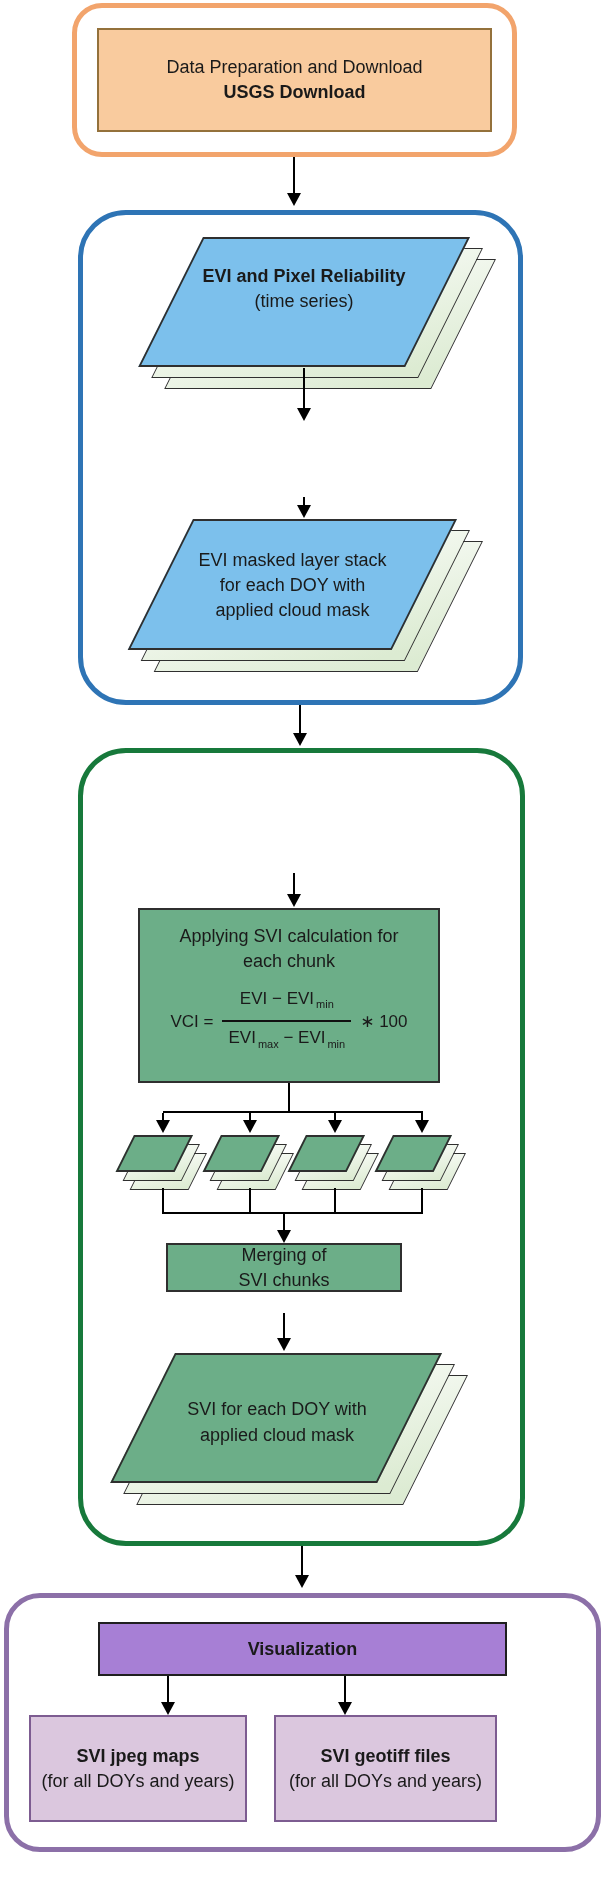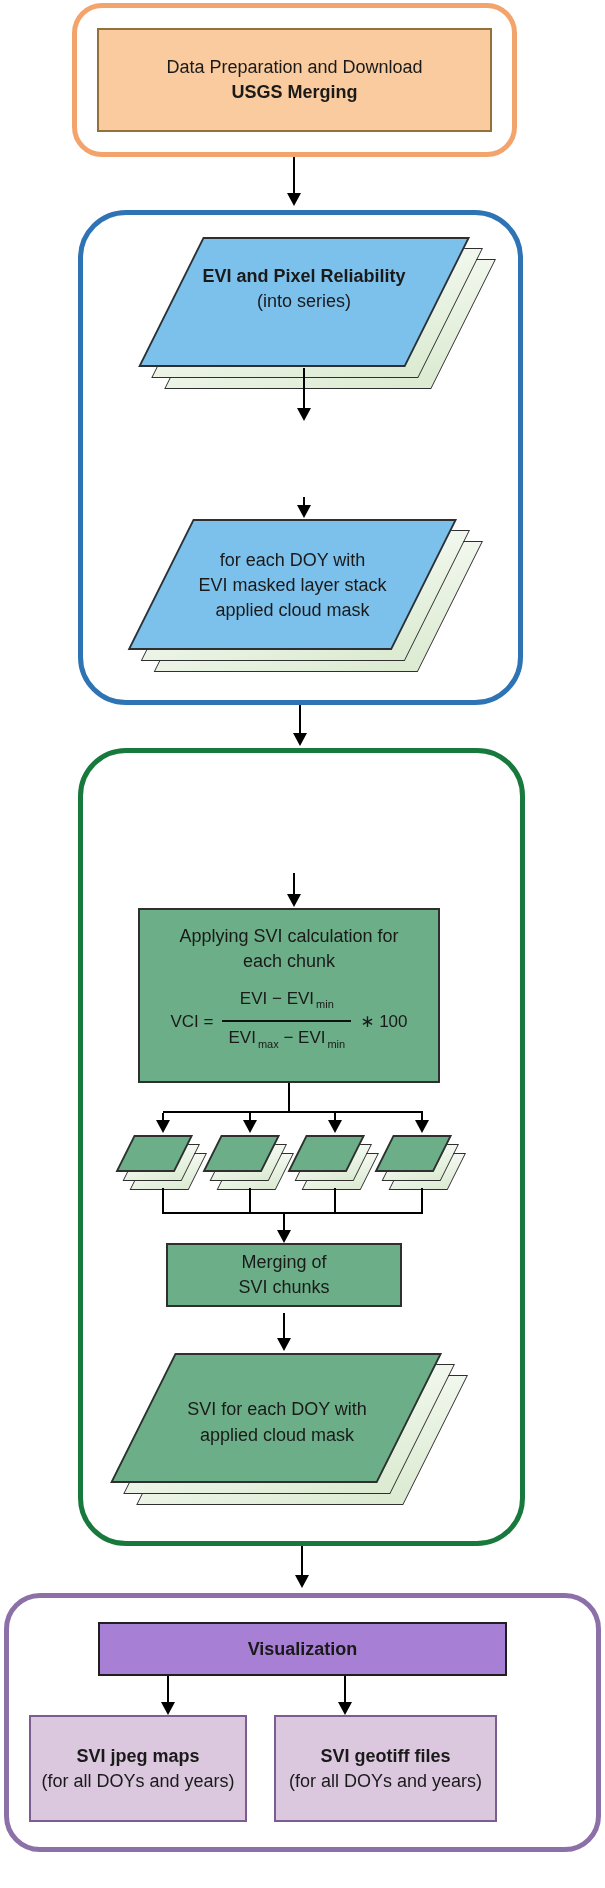--- a/index.html
+++ b/index.html
@@ -16,21 +16,21 @@
 
   
   .box{position:absolute;box-sizing:border-box;display:flex;flex-direction:column;justify-content:center;align-items:center;
        text-align:center;z-index:3;font-size:18px;line-height:25px;}
   .box .t{white-space:nowrap;}
   .bold{font-weight:bold;}
   .box.prep{left:97px;top:28px;width:395px;height:104px;background:var(--c-orange_fill,#F9CB9E);border:2px solid var(--c-orange_stroke,#94713B);}
   .box.cloud{left:127px;top:423px;width:356px;height:74px;background:var(--c-blue_fill,#7CC0EC);border:2px solid var(--c-shape_stroke,#2F2F2F);}
   .box.split{left:175px;top:787px;width:238px;height:86px;background:var(--c-green_fill,#6CAE88);border:2px solid var(--c-shape_stroke,#2F2F2F);}
   .box.calc{left:138px;top:908px;width:302px;height:175px;background:var(--c-green_fill,#6CAE88);border:2px solid var(--c-shape_stroke,#2F2F2F);justify-content:flex-start;padding-top:14px;}
-  .box.merge{left:166px;top:1243px;width:236px;height:64px;background:var(--c-green_fill,#6CAE88);border:2px solid var(--c-shape_stroke,#2F2F2F);}
+  .box.merge{left:166px;top:1243px;width:236px;height:49px;background:var(--c-green_fill,#6CAE88);border:2px solid var(--c-shape_stroke,#2F2F2F);}
   .box.viz{left:98px;top:1622px;width:409px;height:54px;background:var(--c-purple_fill,#A77FD5);border:2px solid #1f1f1f;}
   .box.jpeg{left:29px;top:1715px;width:218px;height:107px;background:var(--c-lavender_fill,#DBC7DE);border:2px solid var(--c-lavender_border,#7D5C91);line-height:25px;}
   .box.geotiff{left:274px;top:1715px;width:223px;height:107px;background:var(--c-lavender_fill,#DBC7DE);border:2px solid var(--c-lavender_border,#7D5C91);line-height:25px;}
 
   
   .sheet{position:absolute;box-sizing:border-box;transform:skewX(-26.5deg);transform-origin:0 0;border:2px solid var(--c-shape_stroke,#2F2F2F);}
   .sheet.back{background:linear-gradient(160deg,var(--c-sheet_light_start,#ffffff) 5%,var(--c-sheet_light_end,#DCEBD2) 95%);border-width:1.5px;}
   .sheet.b2{z-index:2;} .sheet.b3{z-index:1;}
   .sheet.front{z-index:3;}
   .sheet.front.blue-fill{background:var(--c-blue_fill,#7CC0EC);}
@@ -55,47 +55,47 @@
 
 <div class="canvas">
 
   <div class="stage orange"></div>
   <div class="stage blue"></div>
   <div class="stage green"></div>
   <div class="stage purple"></div>
 
   <div class="box prep">
     <div class="t">Data Preparation and Download</div>
-    <div class="t bold">USGS Merging</div>
+    <div class="t bold">USGS Download</div>
   </div>
 
   <div class="vline" style="left:293px;top:157px;height:36px;"></div>
   <div class="ahead" style="left:287px;top:193px;"></div>
 
   <div class="sheet back b3" style="left:229px;top:259px;width:267px;height:130px;"></div>
   <div class="sheet back b2" style="left:216px;top:248px;width:267px;height:130px;"></div>
   <div class="sheet front blue-fill" style="left:203px;top:237px;width:267px;height:130px;"></div>
   <div class="stack-text" style="left:166px;top:264px;width:276px;">
     <div class="bold">EVI and Pixel Reliability</div>
-    <div>(into series)</div>
+    <div>(time series)</div>
   </div>
 
   <div class="vline" style="left:303px;top:368px;height:40px;"></div>
   <div class="ahead" style="left:297px;top:408px;"></div>
 
 
   <div class="vline" style="left:303px;top:497px;height:8px;"></div>
   <div class="ahead" style="left:297px;top:505px;"></div>
 
   <div class="sheet back b3" style="left:219px;top:541px;width:264px;height:131px;"></div>
   <div class="sheet back b2" style="left:206px;top:530px;width:264px;height:131px;"></div>
   <div class="sheet front blue-fill" style="left:193px;top:519px;width:264px;height:131px;"></div>
   <div class="stack-text" style="left:155px;top:548px;width:275px;">
+    <div>EVI masked layer stack</div>
     <div>for each DOY with</div>
-    <div>EVI masked layer stack</div>
     <div>applied cloud mask</div>
   </div>
 
   <div class="vline" style="left:299px;top:705px;height:28px;"></div>
   <div class="ahead" style="left:293px;top:733px;"></div>
 
 
   <div class="vline" style="left:293px;top:873px;height:21px;"></div>
   <div class="ahead" style="left:287px;top:894px;"></div>
 

